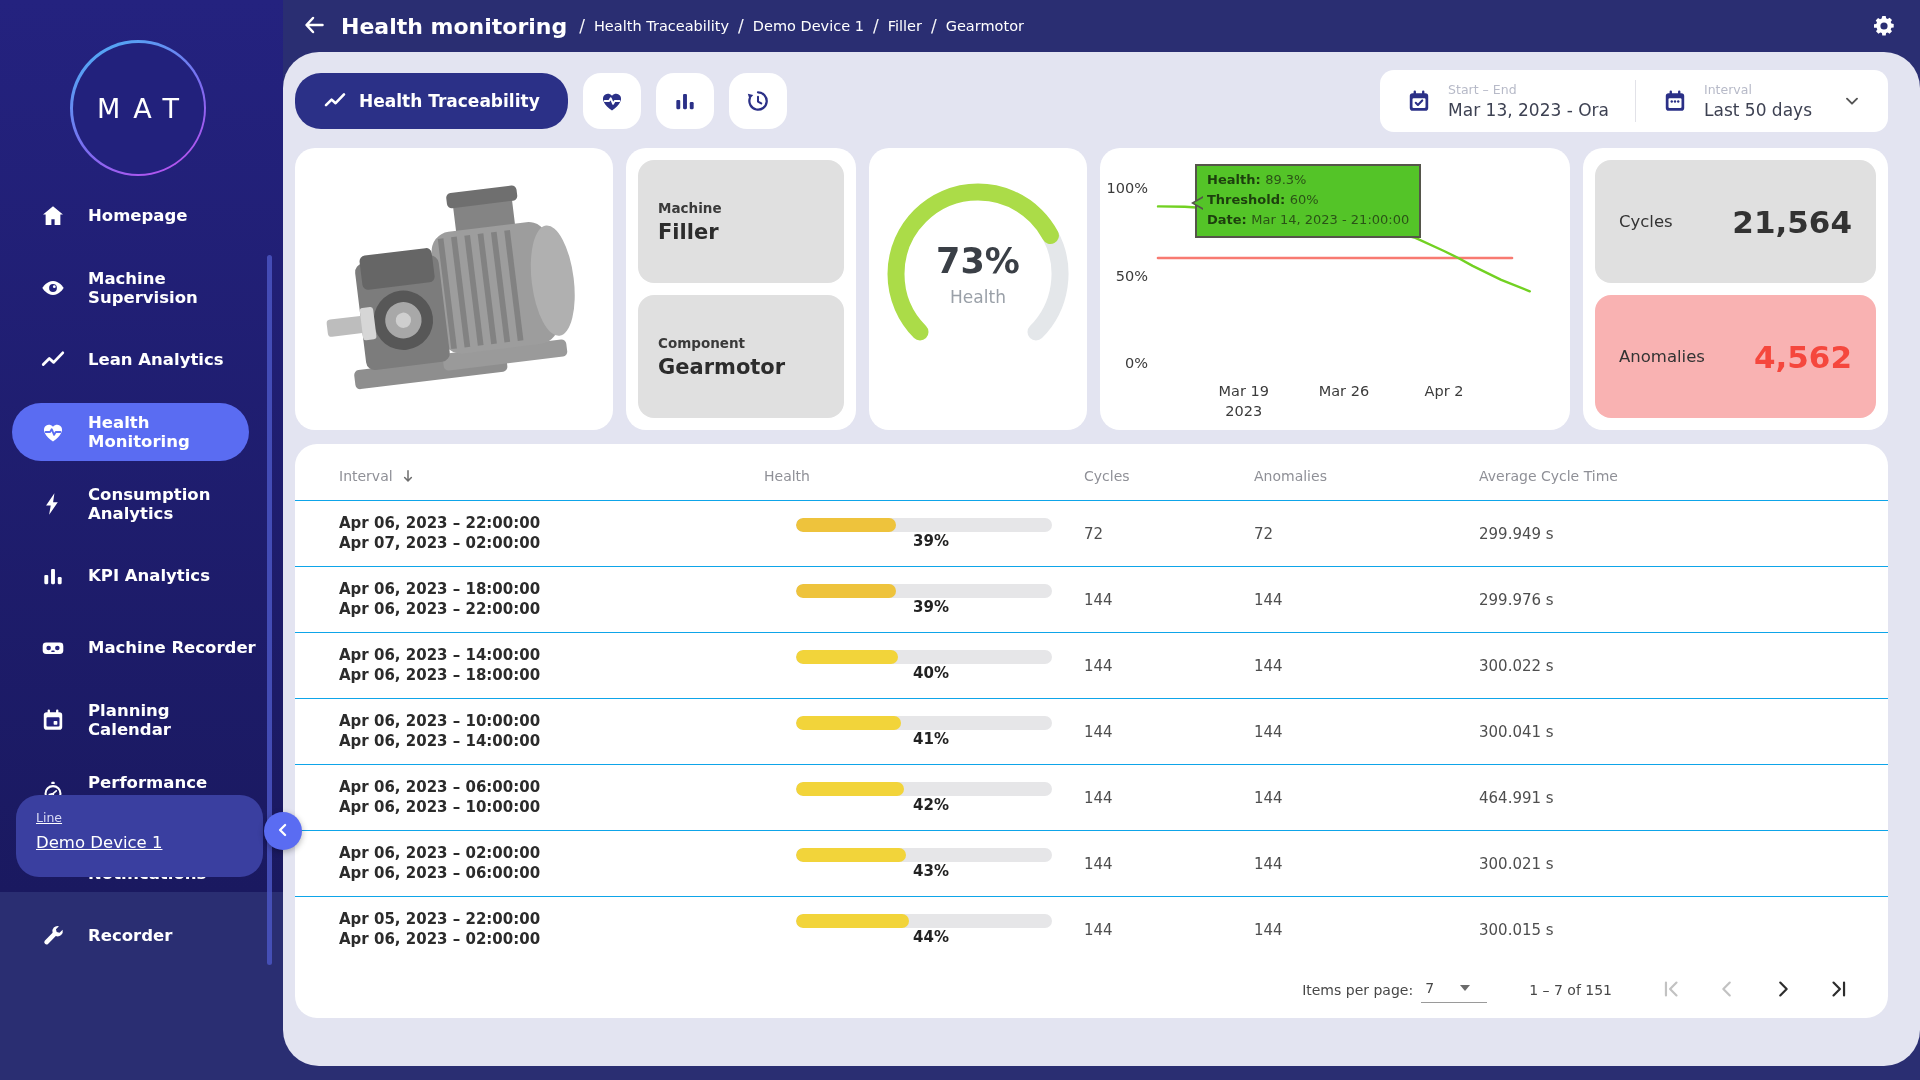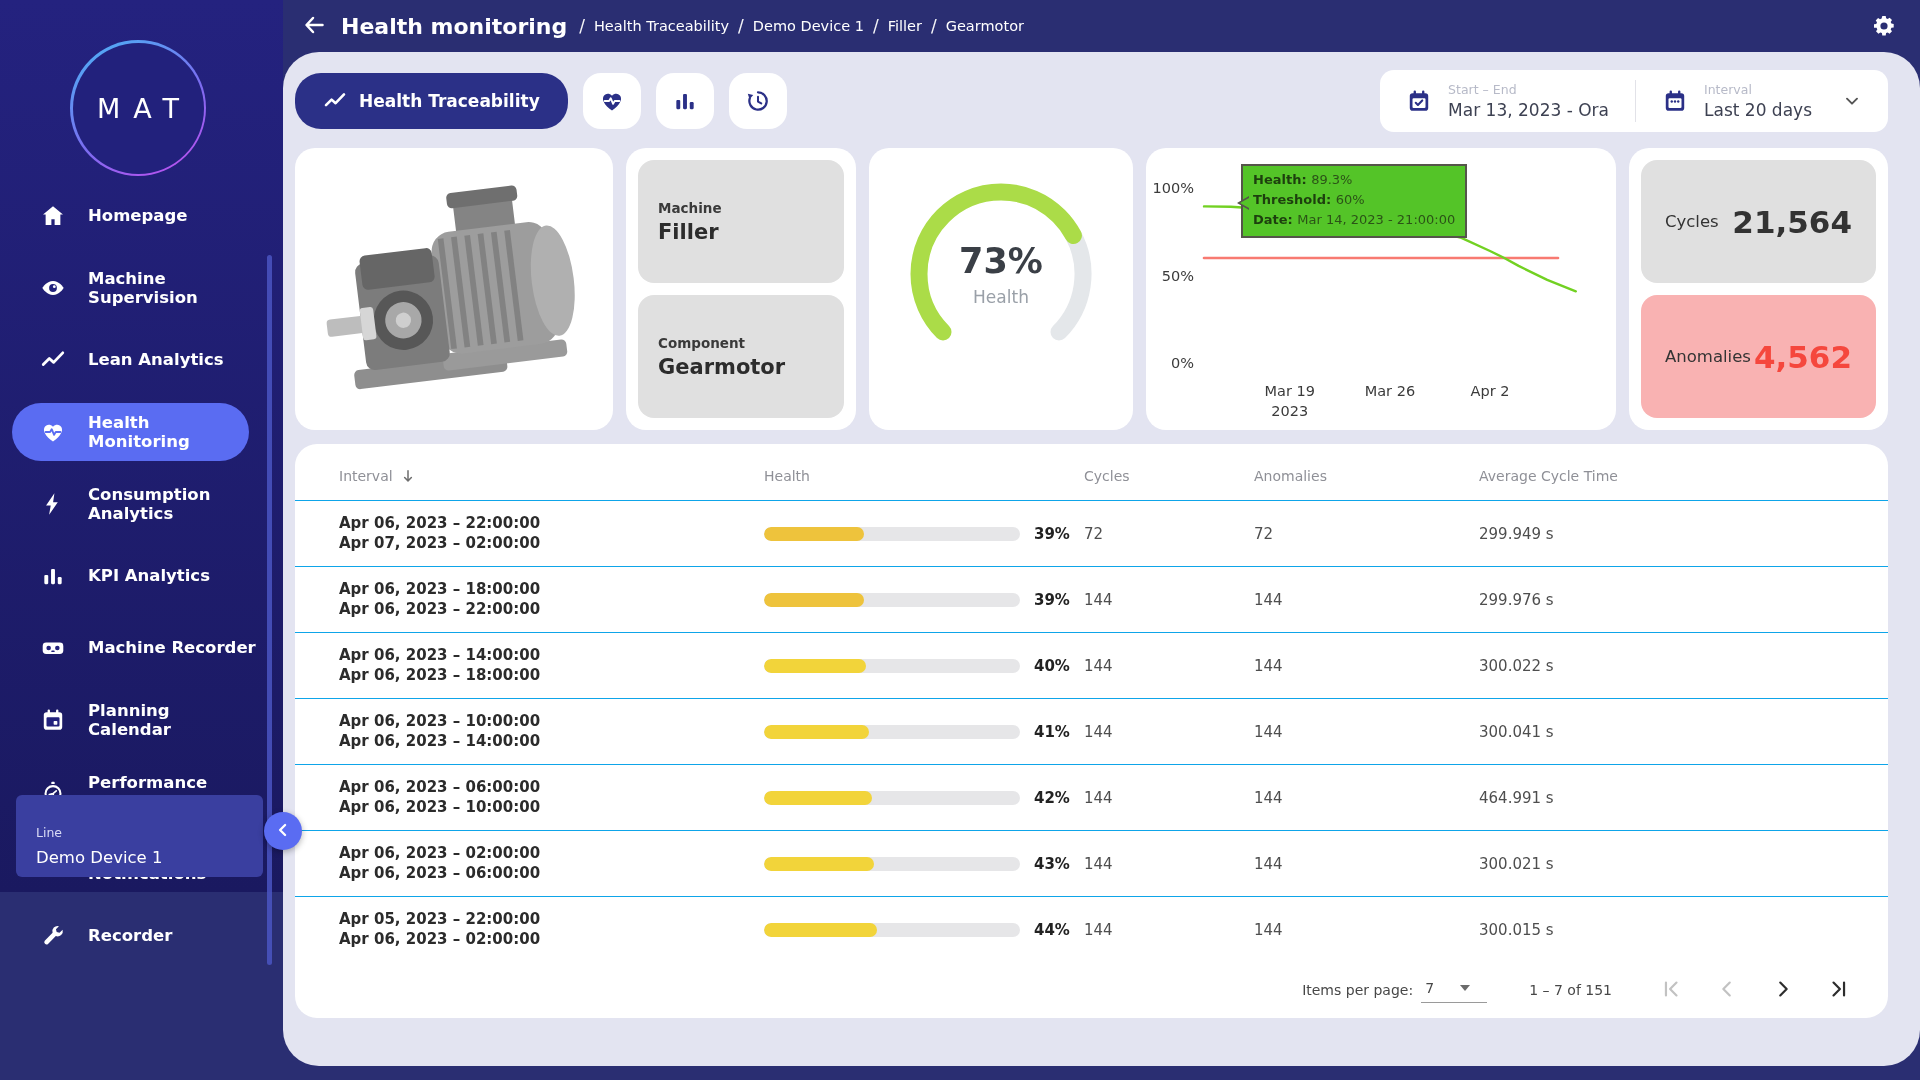--- a/index.html
+++ b/index.html
@@ -26,21 +26,21 @@
     border-radius:29px; background: var(--accent,#5a6cf2); }
   .nav-icon { width:26px; height:26px; flex:0 0 26px; color:#fff; }
   .nav-icon svg { width:100%; height:100%; }
   .nav-label { font-size:16.5px; font-weight:bold; line-height:1.18; white-space:pre-line; }
   .nav-item .punch { stroke:#22217c; }
   .nav-item.active .punch { stroke: var(--accent,#5a6cf2); }
   .nav-item .punch-fill { fill:#22217c; }
   .side-scrollbar { position:absolute; right:11px; top:255px; width:5px; height:710px; border-radius:3px;
     background:#4a55c2; opacity:.85; }
   .device-card { position:absolute; left:16px; right:20px; bottom:15px; height:82px;
-    background:#3a3fa0; border-radius:6px; padding:30px 20px; color:#fff; cursor:pointer; }
+    background:#3a3fa0; border-radius:23px; padding:15px 20px; color:#fff; cursor:pointer;text-decoration:underline; }
   .device-label { font-size:12.5px; color:#d9dbf5; }
   .device-value { font-size:16.5px; margin-top:8px; }
   .collapse-btn { position:absolute; right:-19px; bottom:42px; width:38px; height:38px; border-radius:50%;
     background: var(--accent,#5a6cf2); border:none; color:#fff; cursor:pointer;
     display:flex; align-items:center; justify-content:center; box-shadow:0 2px 6px rgba(0,0,0,.3); z-index:9;}
   .collapse-btn svg { width:20px; height:20px; }
   
   .topbar { position:absolute; left:283px; top:0; right:0; height:52px; display:flex; align-items:center;
     color:#fff; padding:0 24px 0 18px; z-index:2; }
   .back-btn { width:26px; height:26px; background:none; border:none; color:#fff; cursor:pointer; margin-right:14px;}
@@ -77,21 +77,21 @@
   
   .cards { display:flex; gap:13px; margin:16px 32px 0 12px; height:282px; }
   .card { background:#fff; border-radius:20px; position:relative; }
   .card-photo { width:318px; display:flex; align-items:center; justify-content:center; }
   .card-photo svg { width:268px; height:222px; }
   .card-mc { width:230px; padding:12px; display:flex; flex-direction:column; gap:12px; }
   .subcard { background: var(--cardGray,#e0e0e0); border-radius:16px; flex:1; padding:0 20px;
     display:flex; flex-direction:column; justify-content:center; }
   .subcard .sc-label { font-size:13.5px; font-weight:bold; color:#3a3a3a; }
   .subcard .sc-value { font-size:21px; font-weight:bold; color:#2c2c2c; margin-top:4px; }
-  .card-gauge { width:264px; }
+  .card-gauge { width:218px; }
   .gauge-wrap { position:absolute; left:50%; top:16px; transform:translateX(-50%); width:220px; height:220px; }
   .gauge-center { position:absolute; left:0; top:0; width:100%; height:100%;
     display:flex; flex-direction:column; align-items:center; justify-content:center; }
   .gauge-value { font-size:35px; font-weight:bold; color:#3a3f46; }
   .gauge-label { font-size:17px; color:#9aa0a8; margin-top:6px; }
   .card-chart { width:470px; }
   .card-chart svg.chart { position:absolute; inset:0; width:100%; height:100%; }
   .tick { font-size:14.5px; fill:#3b3b3b; font-family:"DejaVu Sans",sans-serif; }
   .chart-tooltip { position:absolute; left:95px; top:16px; background: var(--tooltipGreen,#54c428);
     border:2px solid #55554a; padding:4px 10px 6px 10px; font-size:13px; line-height:20px; white-space:nowrap;
@@ -110,21 +110,21 @@
   .stat-row.pink .stat-value { color: var(--anomalyRed,#f5473d); }
   
   .table-card { background:#fff; border-radius:22px; margin:14px 32px 0 12px; padding-top:8px; }
   .tgrid { display:grid; grid-template-columns:425px 320px 170px 225px 1fr; align-items:center; padding:0 44px; }
   .thead { height:48px; color:#8f9097; font-size:14px; }
   .th { display:flex; align-items:center; gap:6px; }
   .sort-ic { width:18px; height:18px; color:#6e6e6e; }
   .sort-ic svg { width:100%; height:100%; }
   .trow { height:66px; border-top:1px solid #0ea5e9; cursor:default; }
   .c-interval .d1, .c-interval .d2 { font-size:15px; font-weight:bold; color:#2b2b2b; line-height:1.32; }
-  .c-health { display:flex; align-items:center; }
+  .c-health { display:flex; align-items:center;flex-direction:column; }
   .bar { width:256px; height:14px; border-radius:7px; background:#e6e6e8; overflow:hidden; }
   .fill { height:100%; border-radius:7px; background: var(--barYellow,#f2d43a); }
   .pct { font-size:15px; font-weight:bold; color:#222; margin-left:14px; }
   .c-cycles,.c-anoms,.c-avg { font-size:15px; color:#4e4e4e; }
   
   .pager { height:56px; display:flex; align-items:center; justify-content:flex-end; gap:0; padding-right:28px;
     color:#474747; font-size:14px; }
   .ipp-label { margin-right:8px; }
   .ipp-select { display:flex; align-items:center; gap:26px; border-bottom:1px solid #9a9a9a;
     padding:2px 4px 6px 4px; min-width:66px; cursor:pointer; }
@@ -323,21 +323,21 @@
               <rect fill="currentColor" x="3.5" y="4.8" width="17" height="16.2" rx="2.6"></rect>
               <rect fill="currentColor" x="7" y="2.4" width="2.2" height="4" rx="1"></rect>
               <rect fill="currentColor" x="14.8" y="2.4" width="2.2" height="4" rx="1"></rect>
               <rect fill="#fff" x="6" y="9.5" width="12" height="9" rx="1"></rect>
               <circle fill="currentColor" cx="9" cy="12.5" r="1.1"></circle>
               <circle fill="currentColor" cx="12" cy="12.5" r="1.1"></circle>
               <circle fill="currentColor" cx="15" cy="12.5" r="1.1"></circle>
             </svg></span>
         <span>
           <div class="dp-label">Interval</div>
-          <div class="dp-value">Last 20 days</div>
+          <div class="dp-value">Last 50 days</div>
         </span>
         <span class="chev"><svg viewBox="0 0 24 24">
               <path fill="none" stroke="currentColor" stroke-linecap="round" stroke-linejoin="round" stroke-width="2.3" d="M6 9.2 12 15.2 18 9.2"></path>
             </svg></span>
       </div>
     </div>
   </div>
 
   <div class="cards">
 

